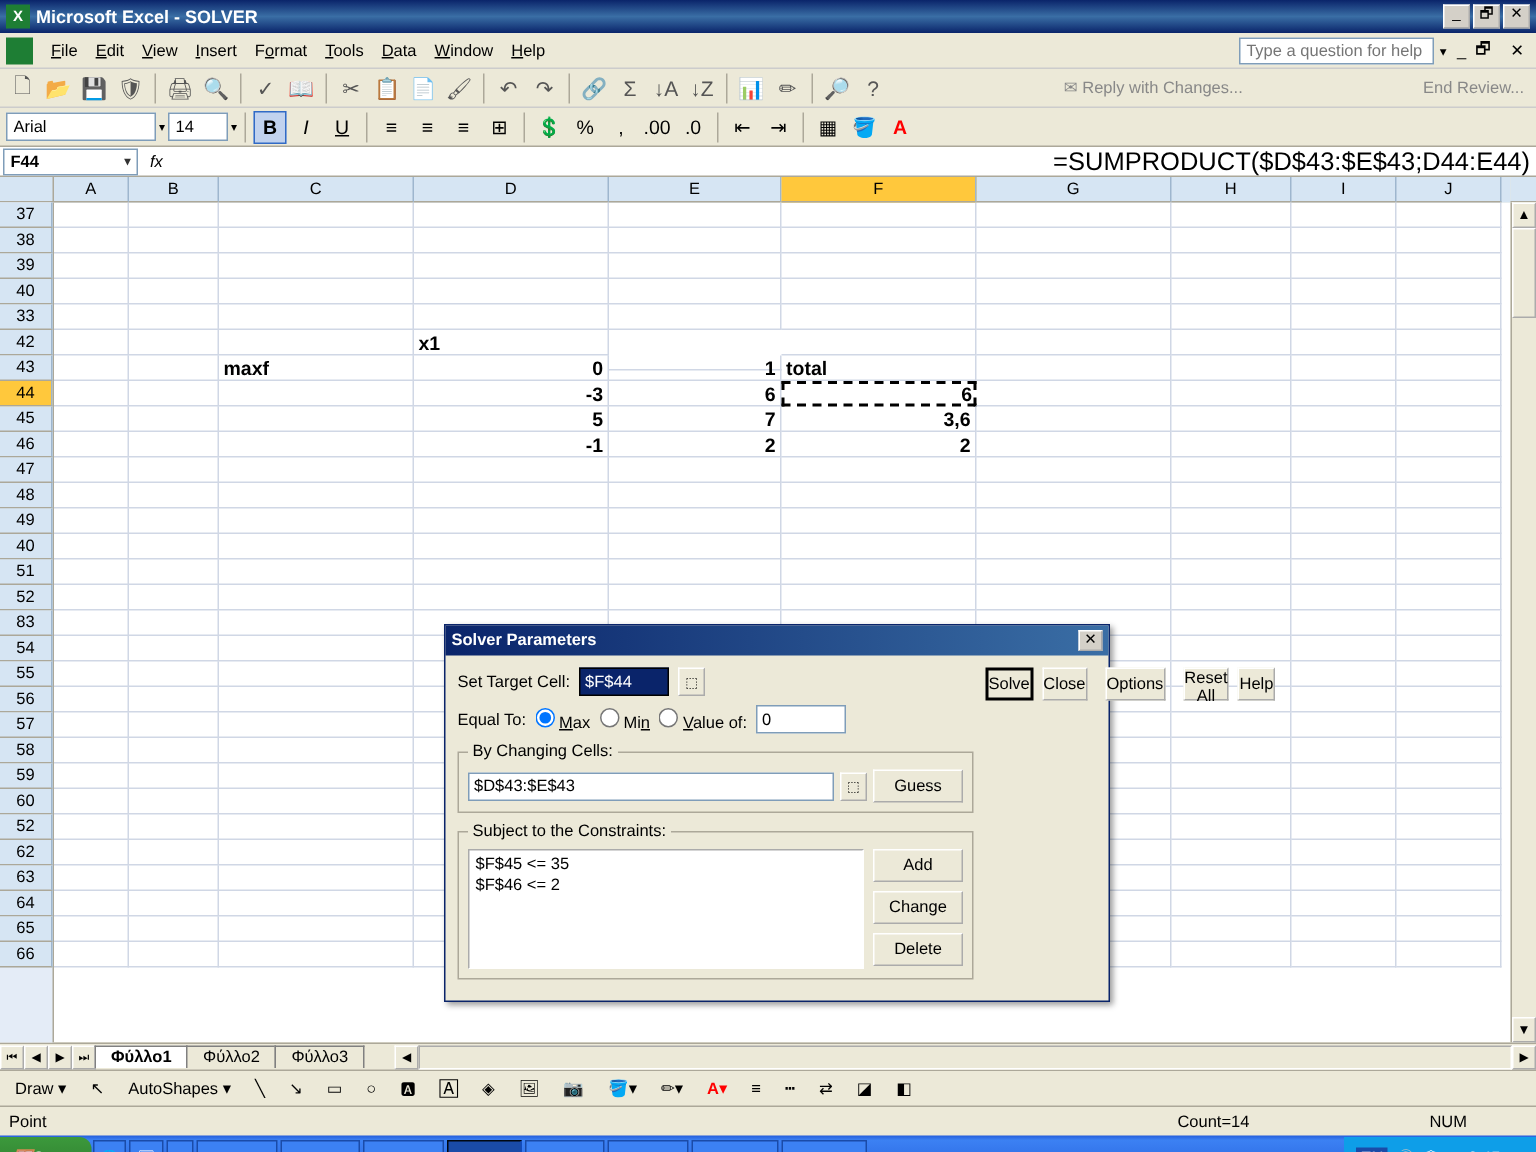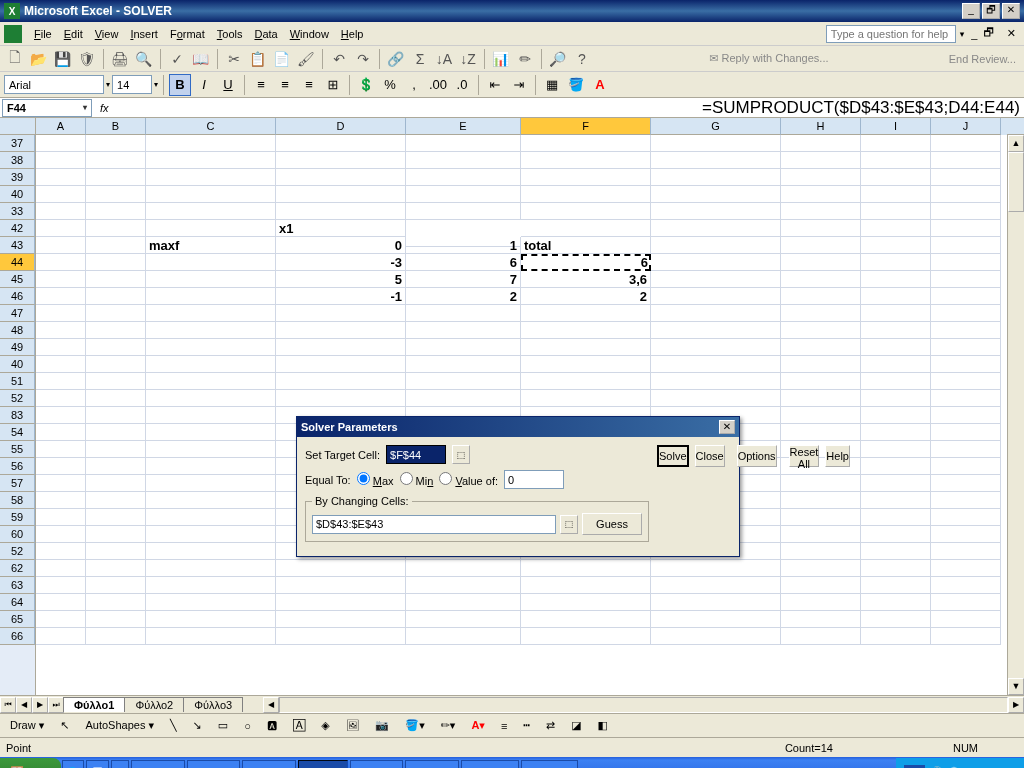--- a/index.html
+++ b/index.html
@@ -716,20 +716,34 @@
         <input type="text" style="width: 60px;" value="0">
       </div>
       <fieldset>
         <legend>By Changing Cells:</legend>
         <div style="display:flex;gap:4px;align-items:center;">
           <input type="text" style="flex: 1 1 0%;" value="$D$43:$E$43">
           <button class="refbtn">⬚</button>
           <button class="dlgbtn" style="width:60px;">Guess</button>
         </div>
       </fieldset>
+      <fieldset>
+        <legend>Subject to the Constraints:</legend>
+        <div class="constgroup">
+          <div class="constlist" id="constlist" style="flex:1;">
+              <div>$F$45 &lt;= 35</div>
+              <div>$F$46 &lt;= 2</div>
+            </div>
+          <div class="constbtncol">
+            <button class="dlgbtn" style="width:60px;">Add</button>
+            <button class="dlgbtn" style="width:60px;">Change</button>
+            <button class="dlgbtn" style="width:60px;">Delete</button>
+          </div>
+        </div>
+      </fieldset>
     </div>
     <div class="btncol">
       <button class="dlgbtn" style="border:2px solid #000;">Solve</button>
       <button class="dlgbtn">Close</button>
       <div style="height:30px;"></div>
       <button class="dlgbtn">Options</button>
       <div style="height:30px;"></div>
       <button class="dlgbtn">Reset All</button>
       <button class="dlgbtn">Help</button>
     </div>

